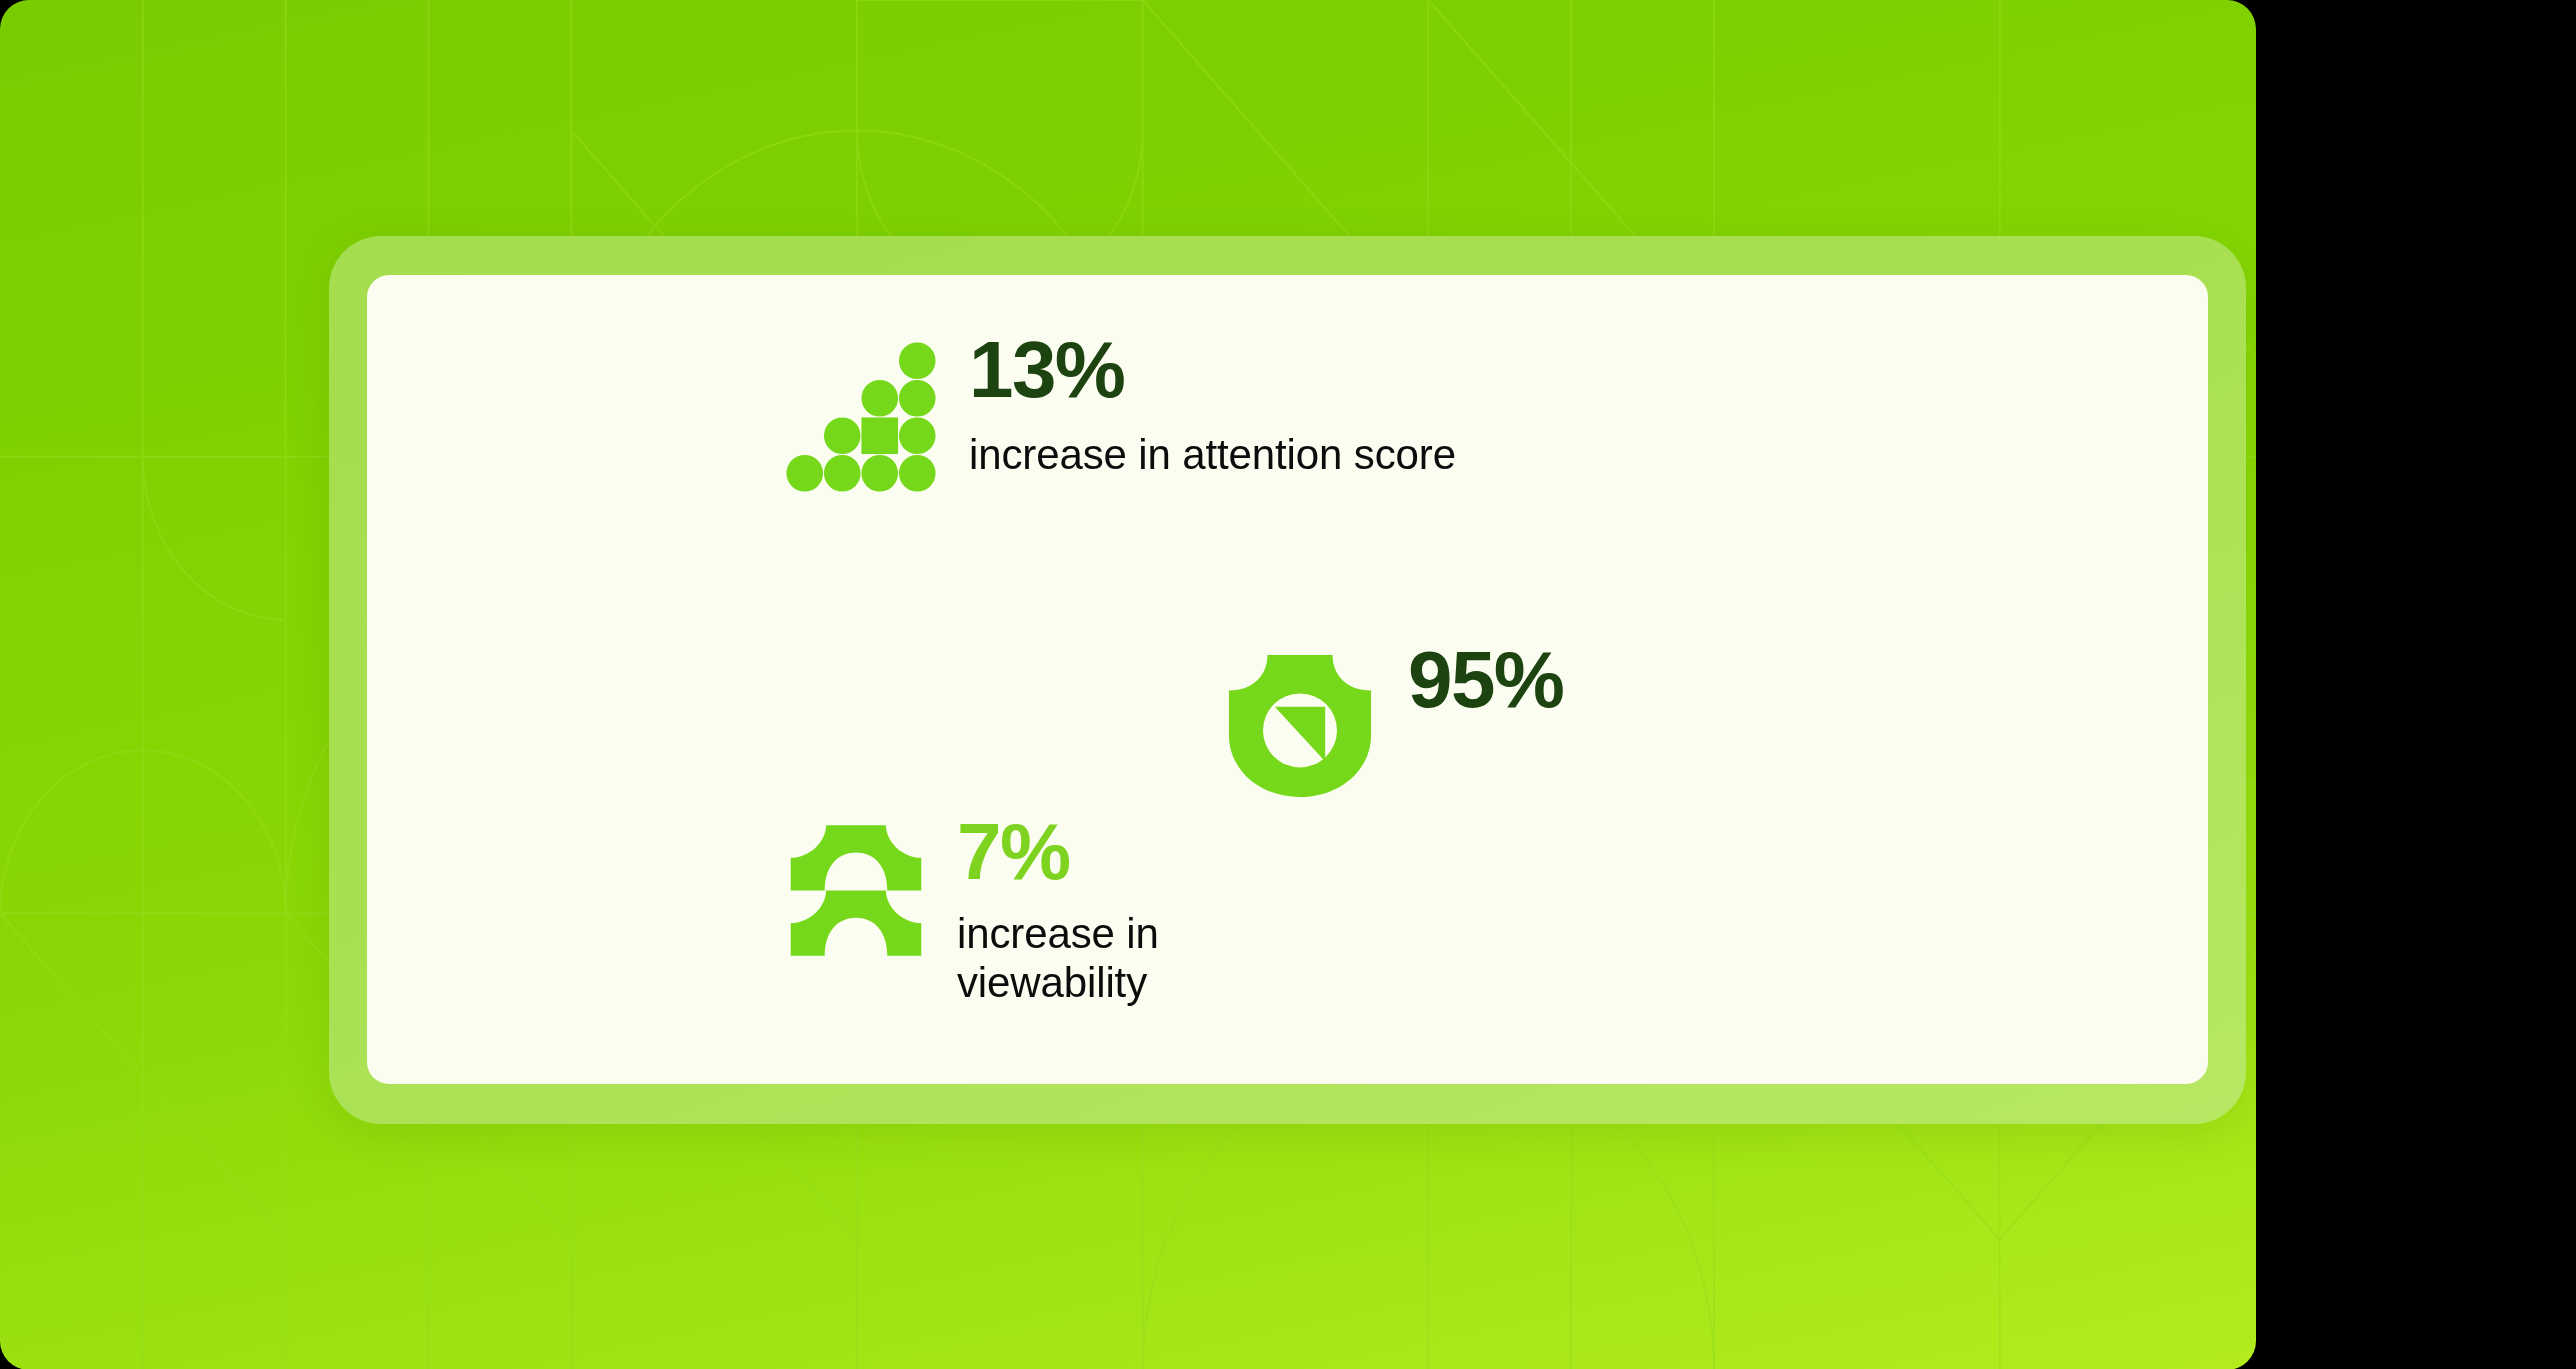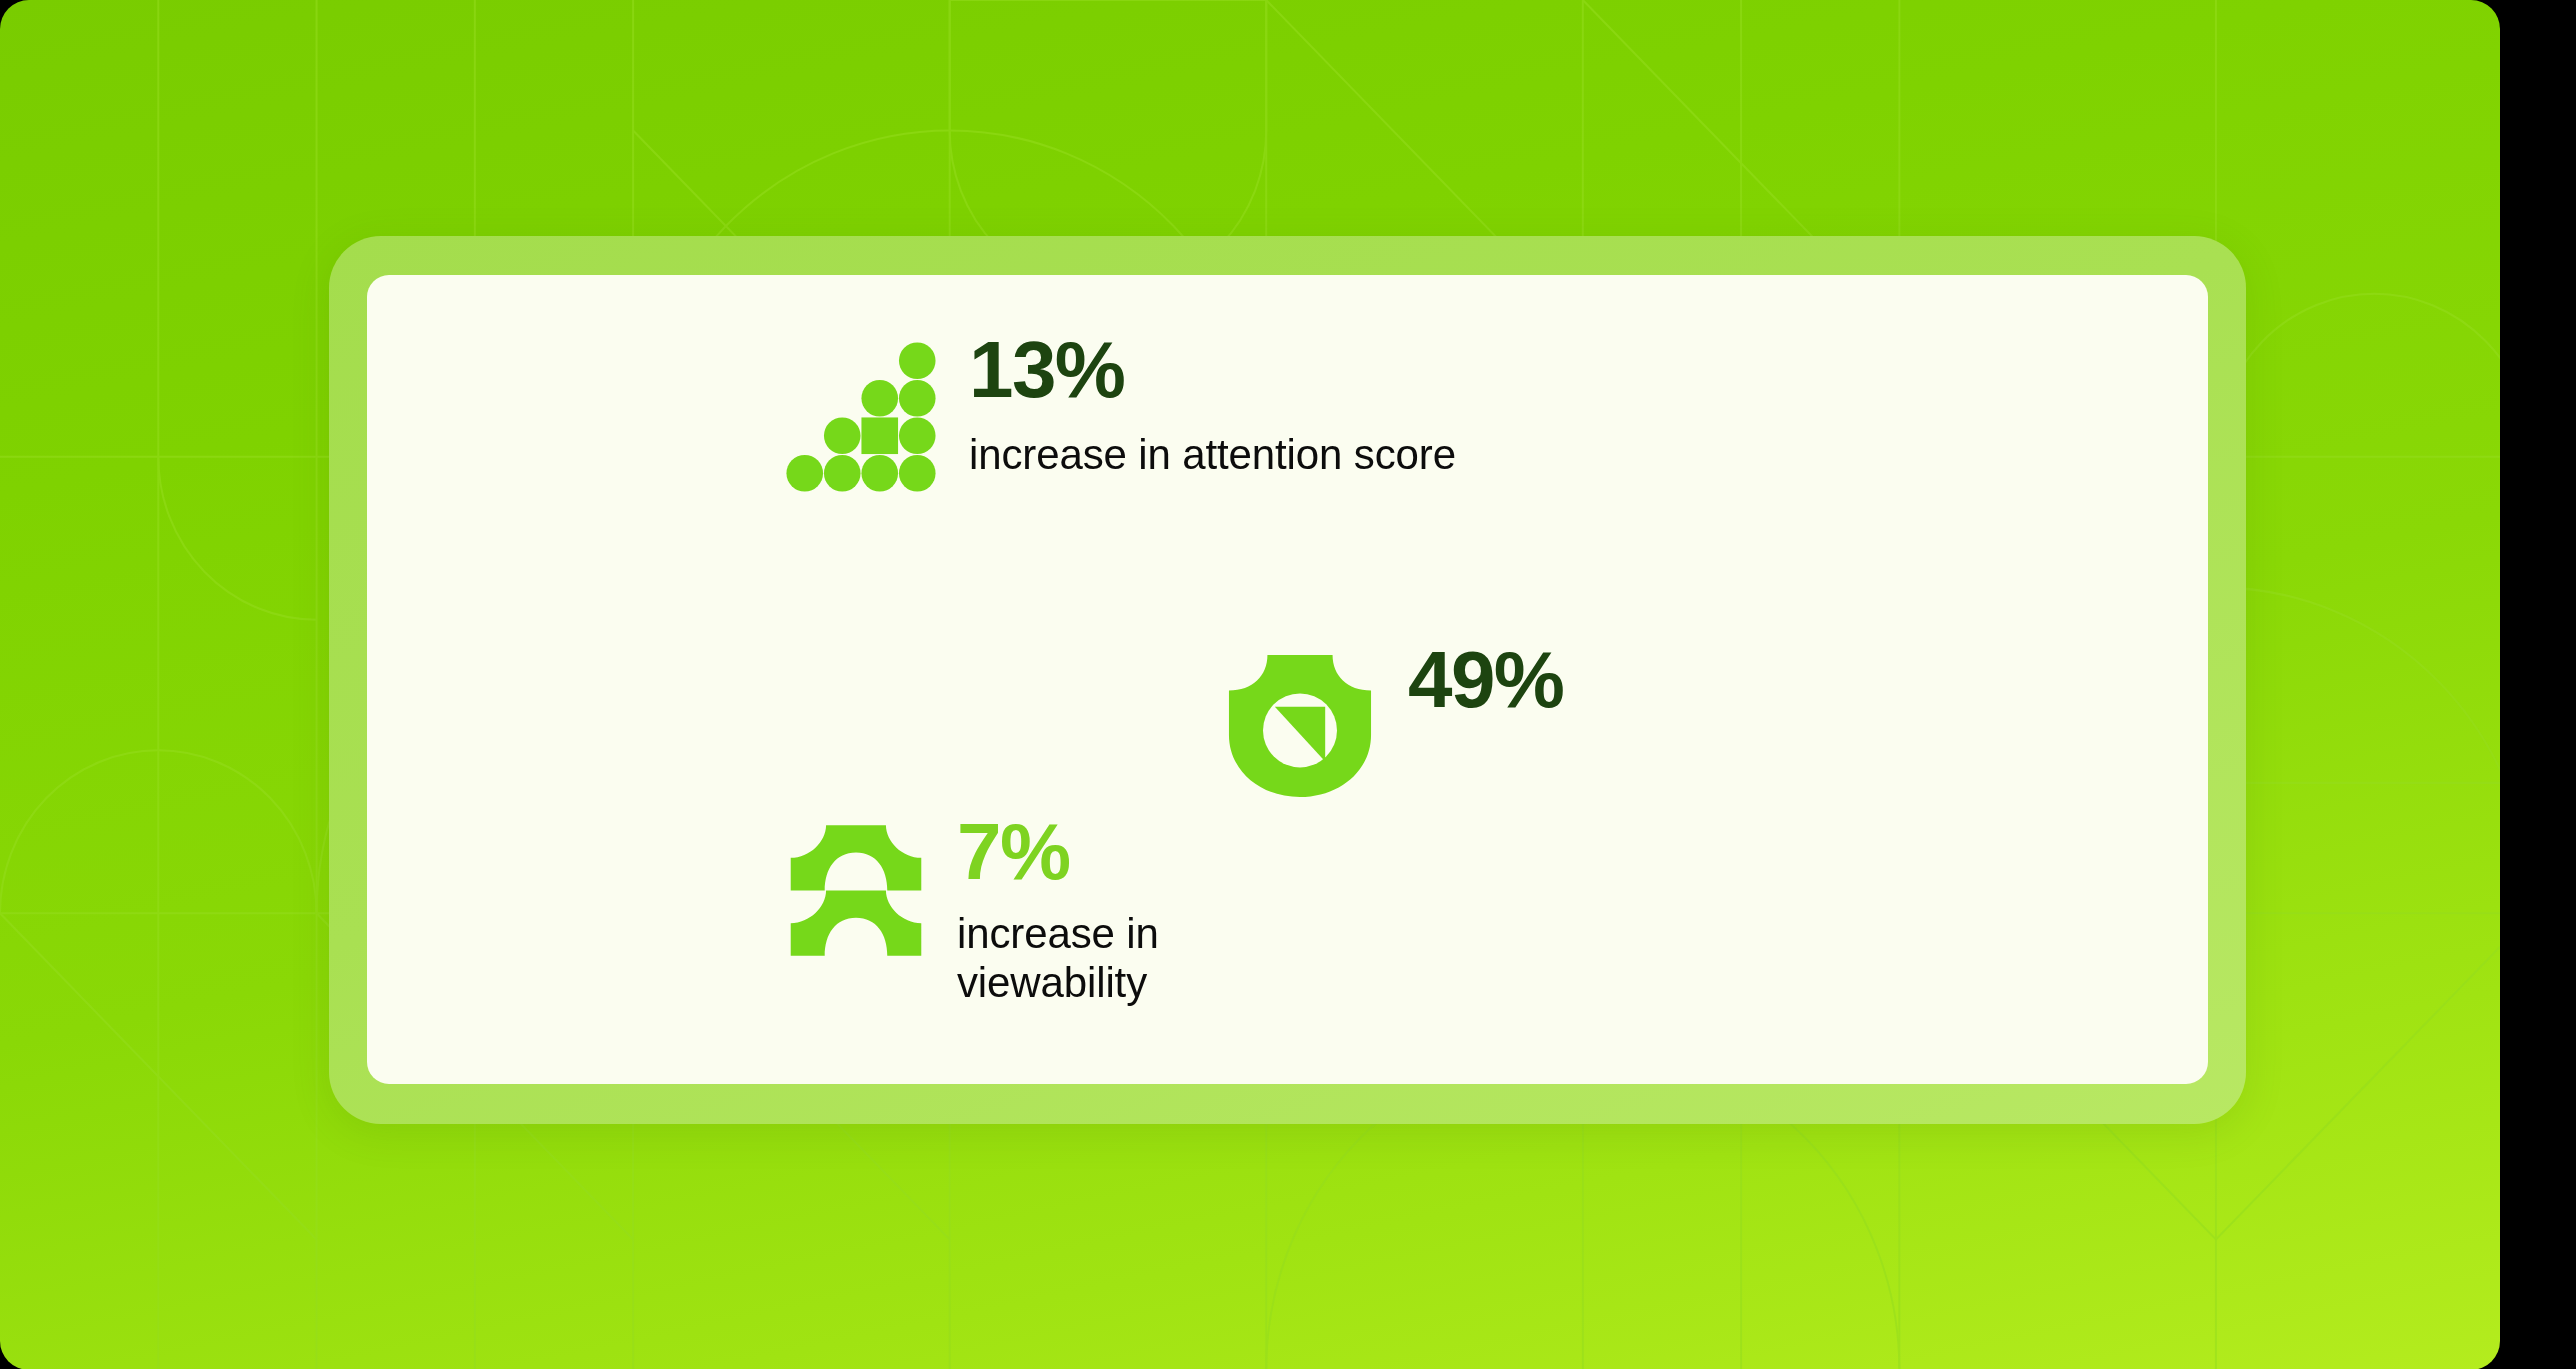--- a/index.html
+++ b/index.html
@@ -6,21 +6,21 @@
   html, body {
     width:2576px; height:1370px;
     background:#000;
     font-family:"Liberation Sans", sans-serif;
     overflow:hidden;
   }
 
   
   #stage{
     position:relative;
-    width:2500px; height:1370px;
+    width:2256px; height:1370px;
     border-radius:29px;
     overflow:hidden;
     background:linear-gradient(168deg,#79cc00 0%,#7fd200 26%,#8ad806 55%,#a0e312 80%,#b4ec1e 100%);
   }
   #bg-pattern{
     position:absolute; inset:0;
     width:100%; height:100%;
     pointer-events:none;
   }
 
@@ -176,21 +176,21 @@
           L 2 26
           C 18 26 28 16 28 2
           Z"></path>
 
         <circle cx="50" cy="53" r="25" fill="#fbfdf0"></circle>
 
         <path fill="#76d81a" d="M 33 37 L 67 37 L 67 74 Z"></path>
       </svg>
     </div>
     <div class="stat-text">
-      <div class="stat-value" style="color: rgb(29, 68, 16);">49%</div>
+      <div class="stat-value" style="color: rgb(29, 68, 16);">95%</div>
     </div>
   </div>
 
   <div class="stat" id="stat-viewability">
     <div class="stat-icon">
       <svg id="bridge-icon-svg" viewBox="0 0 100 100" aria-hidden="true">
         <g fill="#76d81a">
 
           <path d="
             M 28 2

